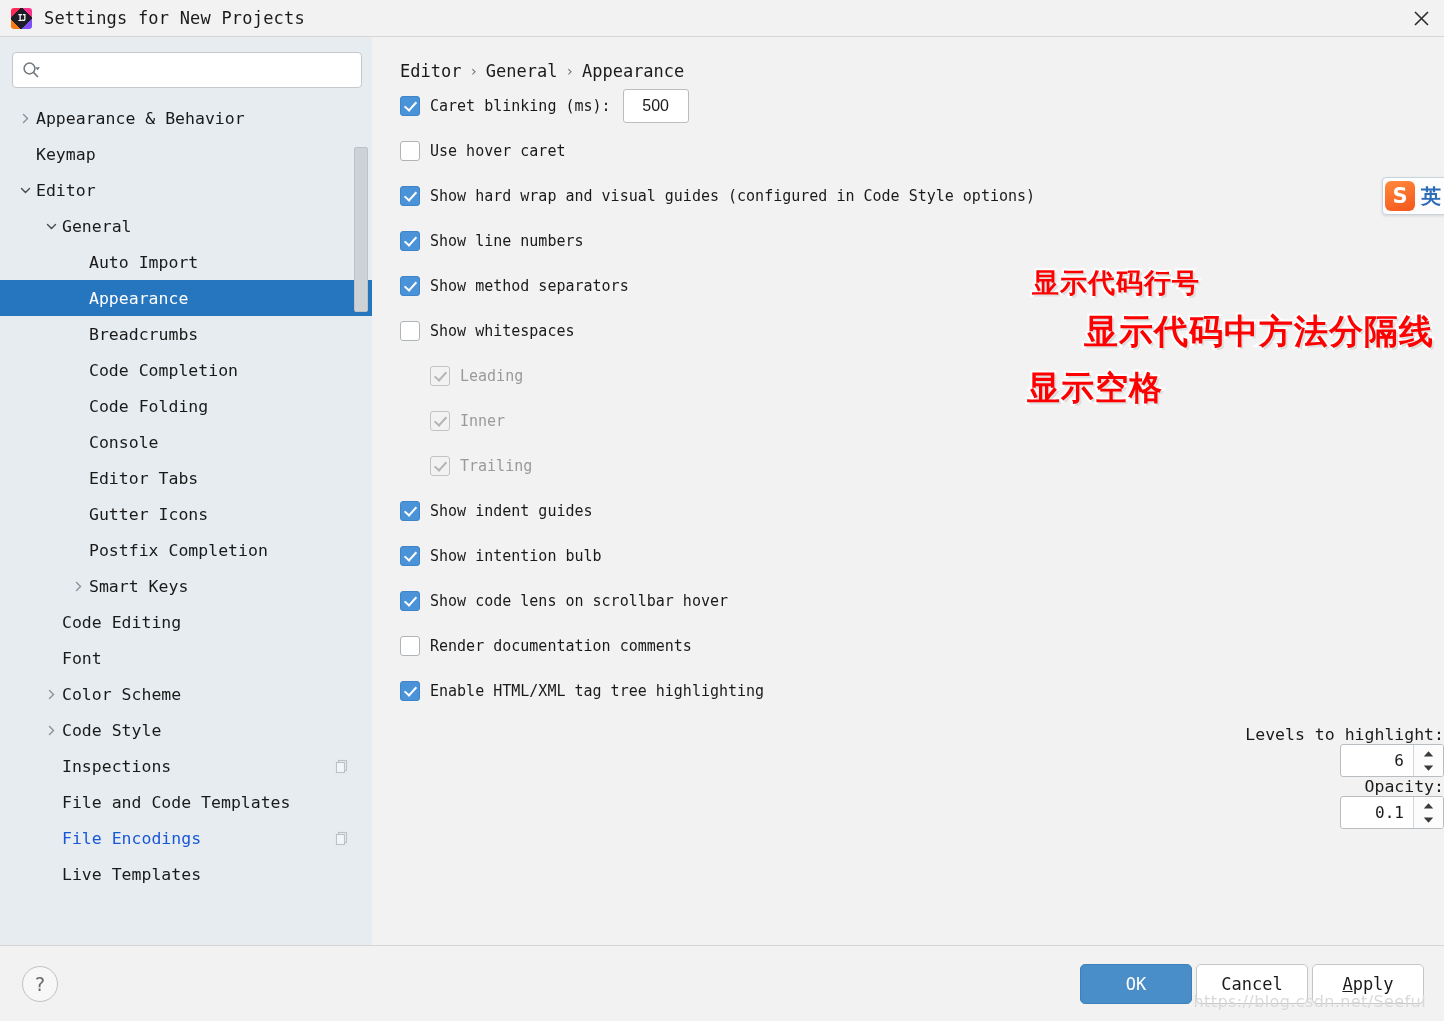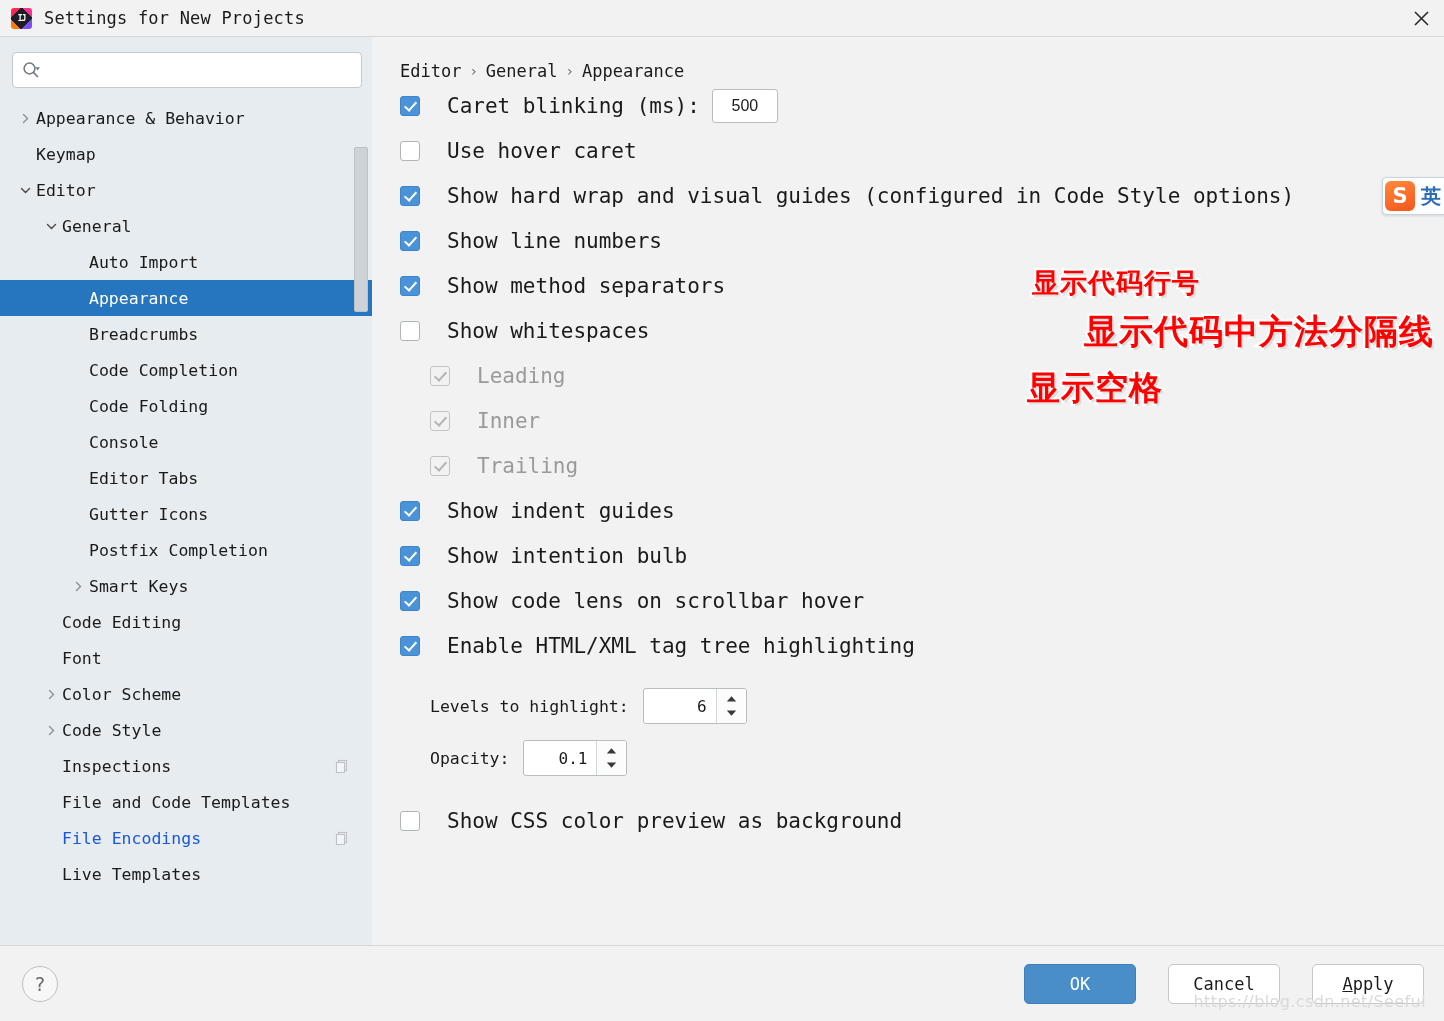--- a/index.html
+++ b/index.html
@@ -176,23 +176,23 @@
     font-size: 14px;
   }
 
   .opt-row {
     display: flex;
     align-items: center;
     height: 45px;
     position: relative;
   }
   .opt-row .cb-label {
-    font-size: 21px;
-    color: #1a1a1a;
-    margin-left: 27px;
+    font-size: 15px;
+    color: #1a1a1a;
+    margin-left: 10px;
     white-space: nowrap;
   }
   .opt-row.disabled .cb-label { color: #9a9a9a; }
   .opt-row.sub { padding-left: 30px; }
 
   
   .cb {
     width: 20px; height: 20px;
     border-radius: 3px;
     flex: 0 0 auto;
@@ -242,23 +242,24 @@
     align-items: center;
     justify-content: center;
     font-size: 16px;
     color: #1a1a1a;
     font-family: Liberation Sans, sans-serif;
   }
 
   
   .spin-row {
     display: flex;
-    align-items: center;
+    align-items: flex-end;
     height: 52px;
     padding-left: 30px;
+    flex-direction: column;
   }
   .spin-row .spin-label {
     font-size: 16.5px;
     color: #1a1a1a;
     white-space: nowrap;
   }
   .spinner {
     margin-left: 14px;
     display: flex;
     height: 36px;
@@ -370,21 +371,21 @@
     align-items: center;
     justify-content: center;
     font-size: 19px;
     color: #6a6a6a;
     cursor: pointer;
     font-family: "DejaVu Sans", "Liberation Sans", sans-serif;
   }
   .btn-group {
     margin-left: auto;
     display: flex;
-    gap: 32px;
+    gap: 4px;
     justify-content: flex-end;
   }
   .btn {
     height: 40px;
     min-width: 112px;
     border-radius: 5px;
     border: 1px solid #c2c7cc;
     background: #ffffff;
     display: flex;
     align-items: center;
@@ -627,20 +628,24 @@
           <div class="cb on"></div>
           <span class="cb-label">Show indent guides</span>
         </div>
         <div class="opt-row">
           <div class="cb on"></div>
           <span class="cb-label">Show intention bulb</span>
         </div>
         <div class="opt-row">
           <div class="cb on"></div>
           <span class="cb-label">Show code lens on scrollbar hover</span>
+        </div>
+        <div class="opt-row">
+          <div class="cb off"></div>
+          <span class="cb-label">Render documentation comments</span>
         </div>
         <div class="opt-row">
           <div class="cb on"></div>
           <span class="cb-label">Enable HTML/XML tag tree highlighting</span>
         </div>
       </div>
 
     <div id="spinner-list">
         <div class="spin-row r-levels">
           <span class="spin-label">Levels to highlight:</span>
@@ -673,24 +678,20 @@
               <div>
                 <svg width="13" height="8" viewBox="0 0 13 8">
                   <path d="M6.5 6.8 L1.8 1.4 L11.2 1.4 Z" fill="#3a3a3a"></path>
                 </svg>
               </div>
             </div>
           </div>
         </div>
       </div>
 
-    <div class="opt-row" style="margin-top:14px;">
-      <div class="cb off"></div>
-      <span class="cb-label">Show CSS color preview as background</span>
-    </div>
 
     <div class="annot annot-1">显示代码行号</div>
     <div class="annot annot-2">显示代码中方法分隔线</div>
     <div class="annot annot-3">显示空格</div>
   </div>
 
   <div class="ime-bar">
     <div class="ime-logo">S</div>
     <div class="ime-mode">英</div>
   </div>

